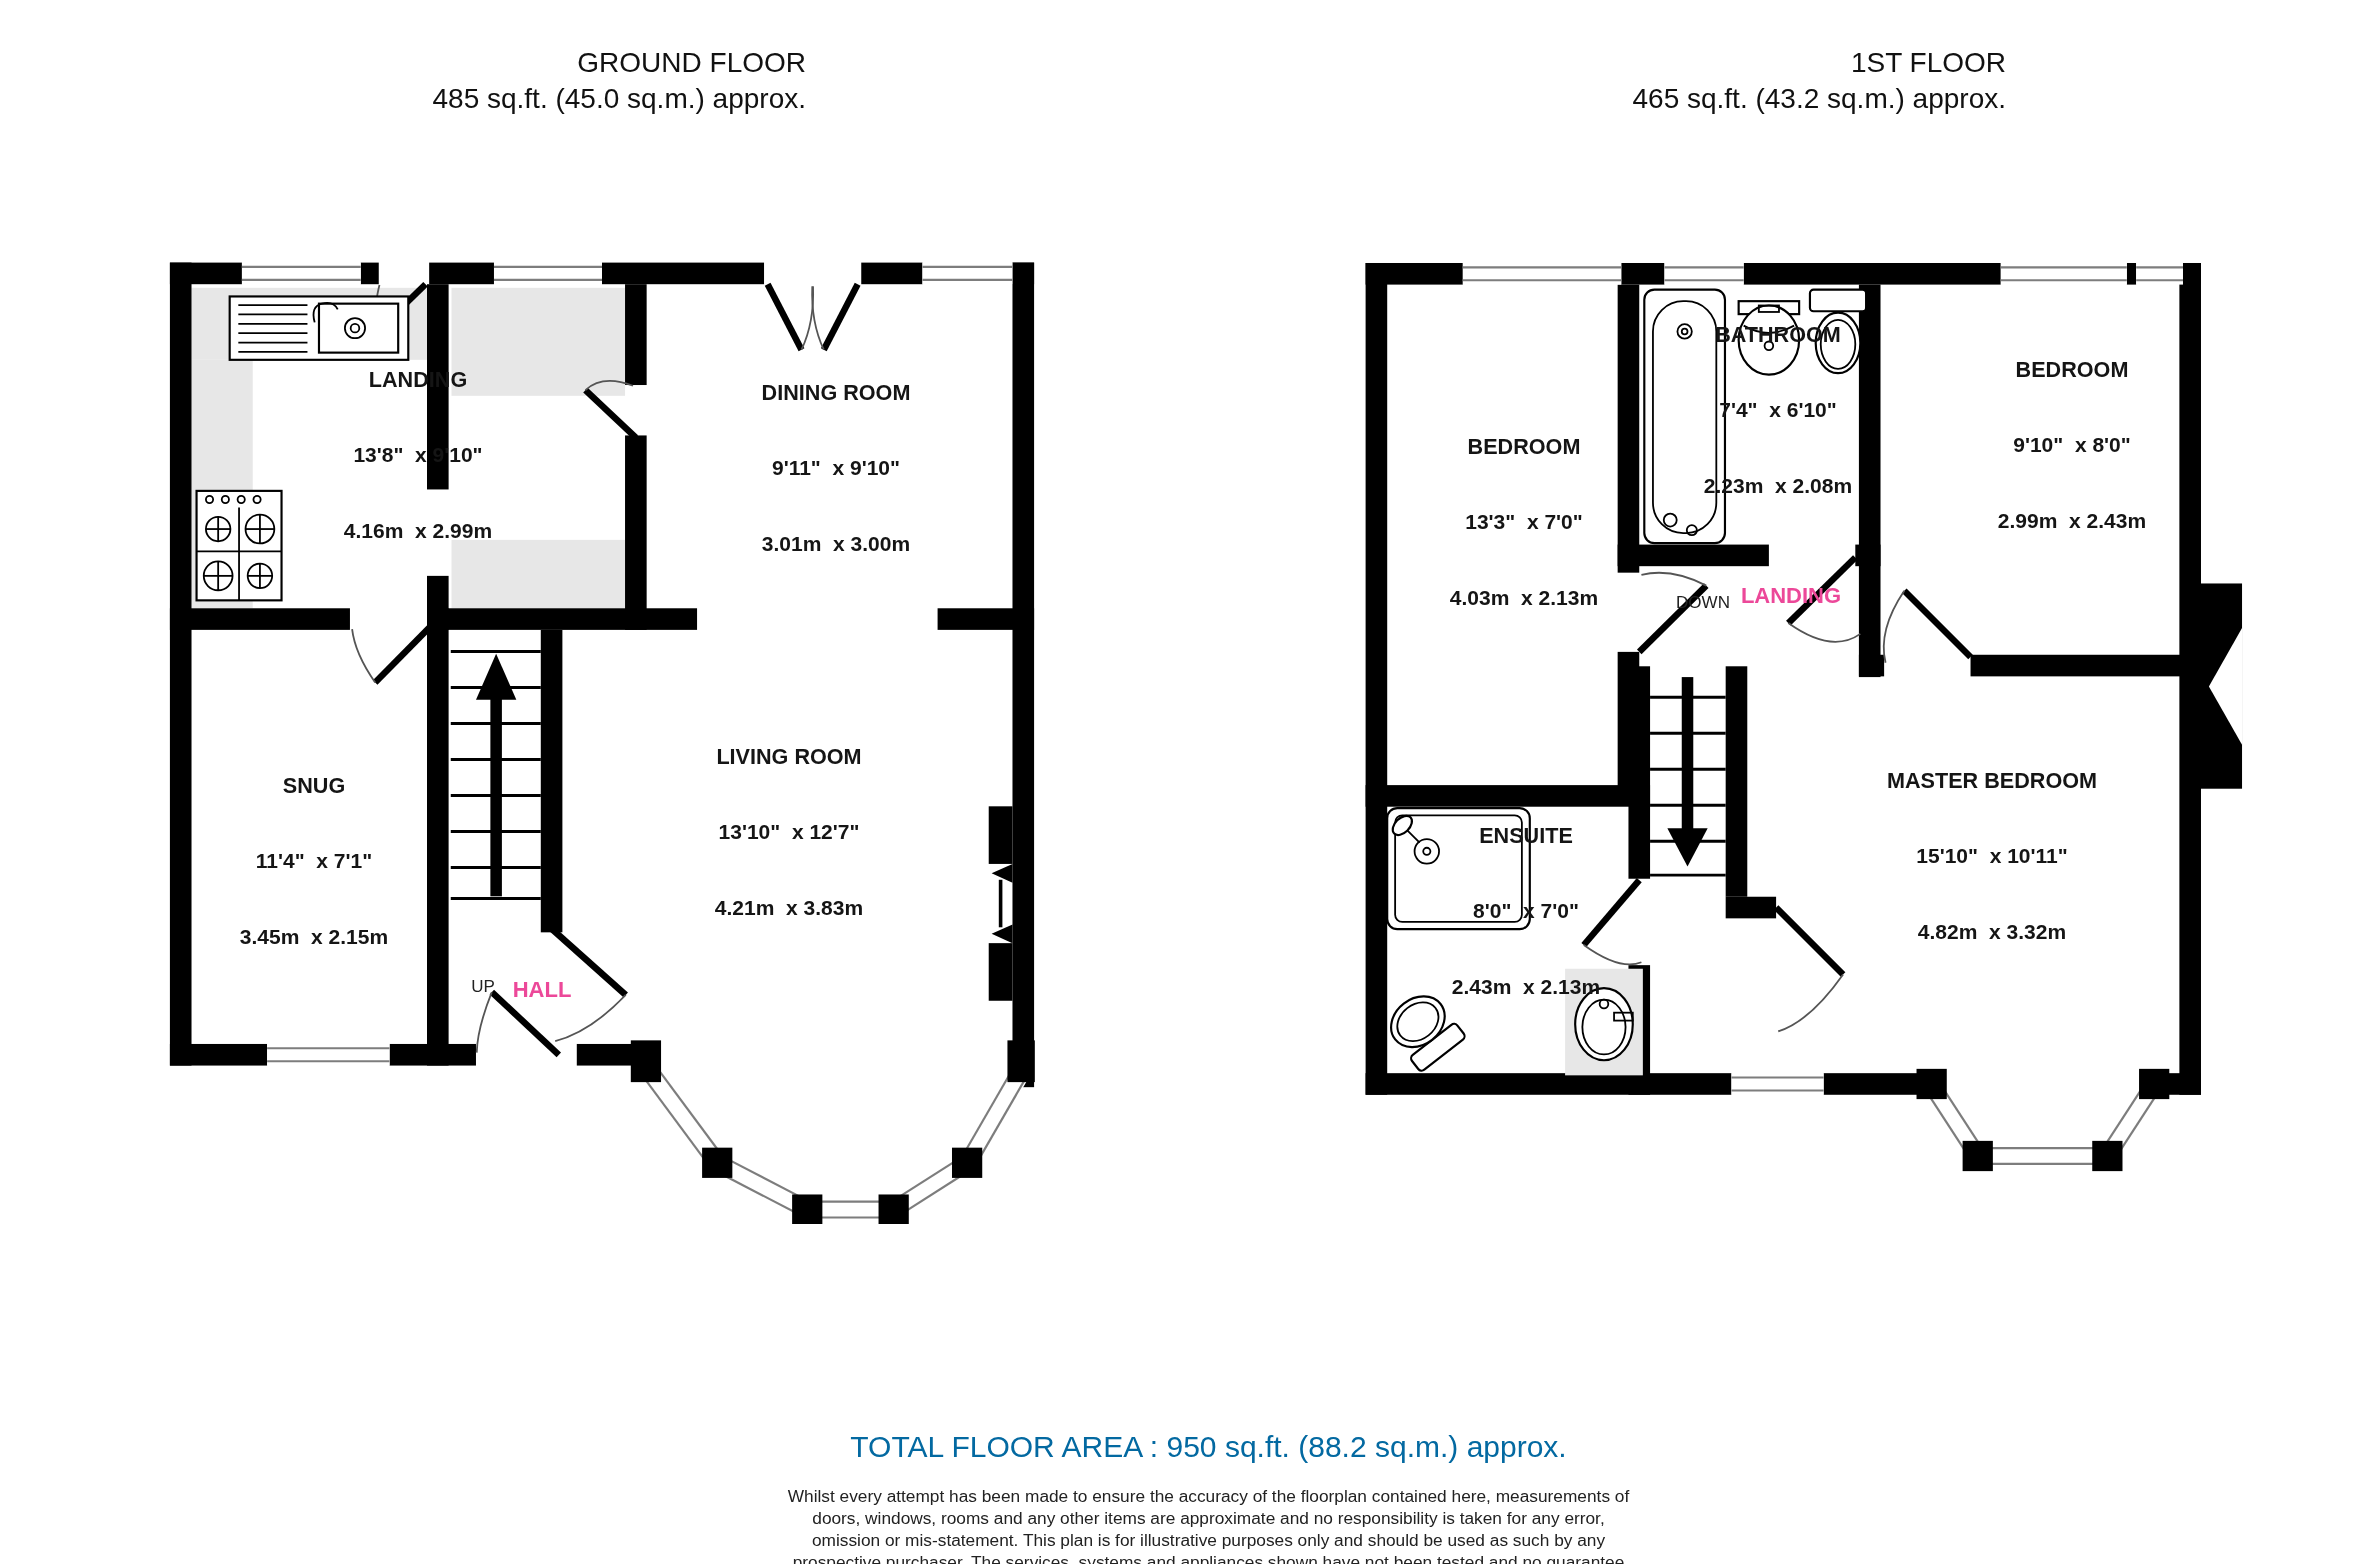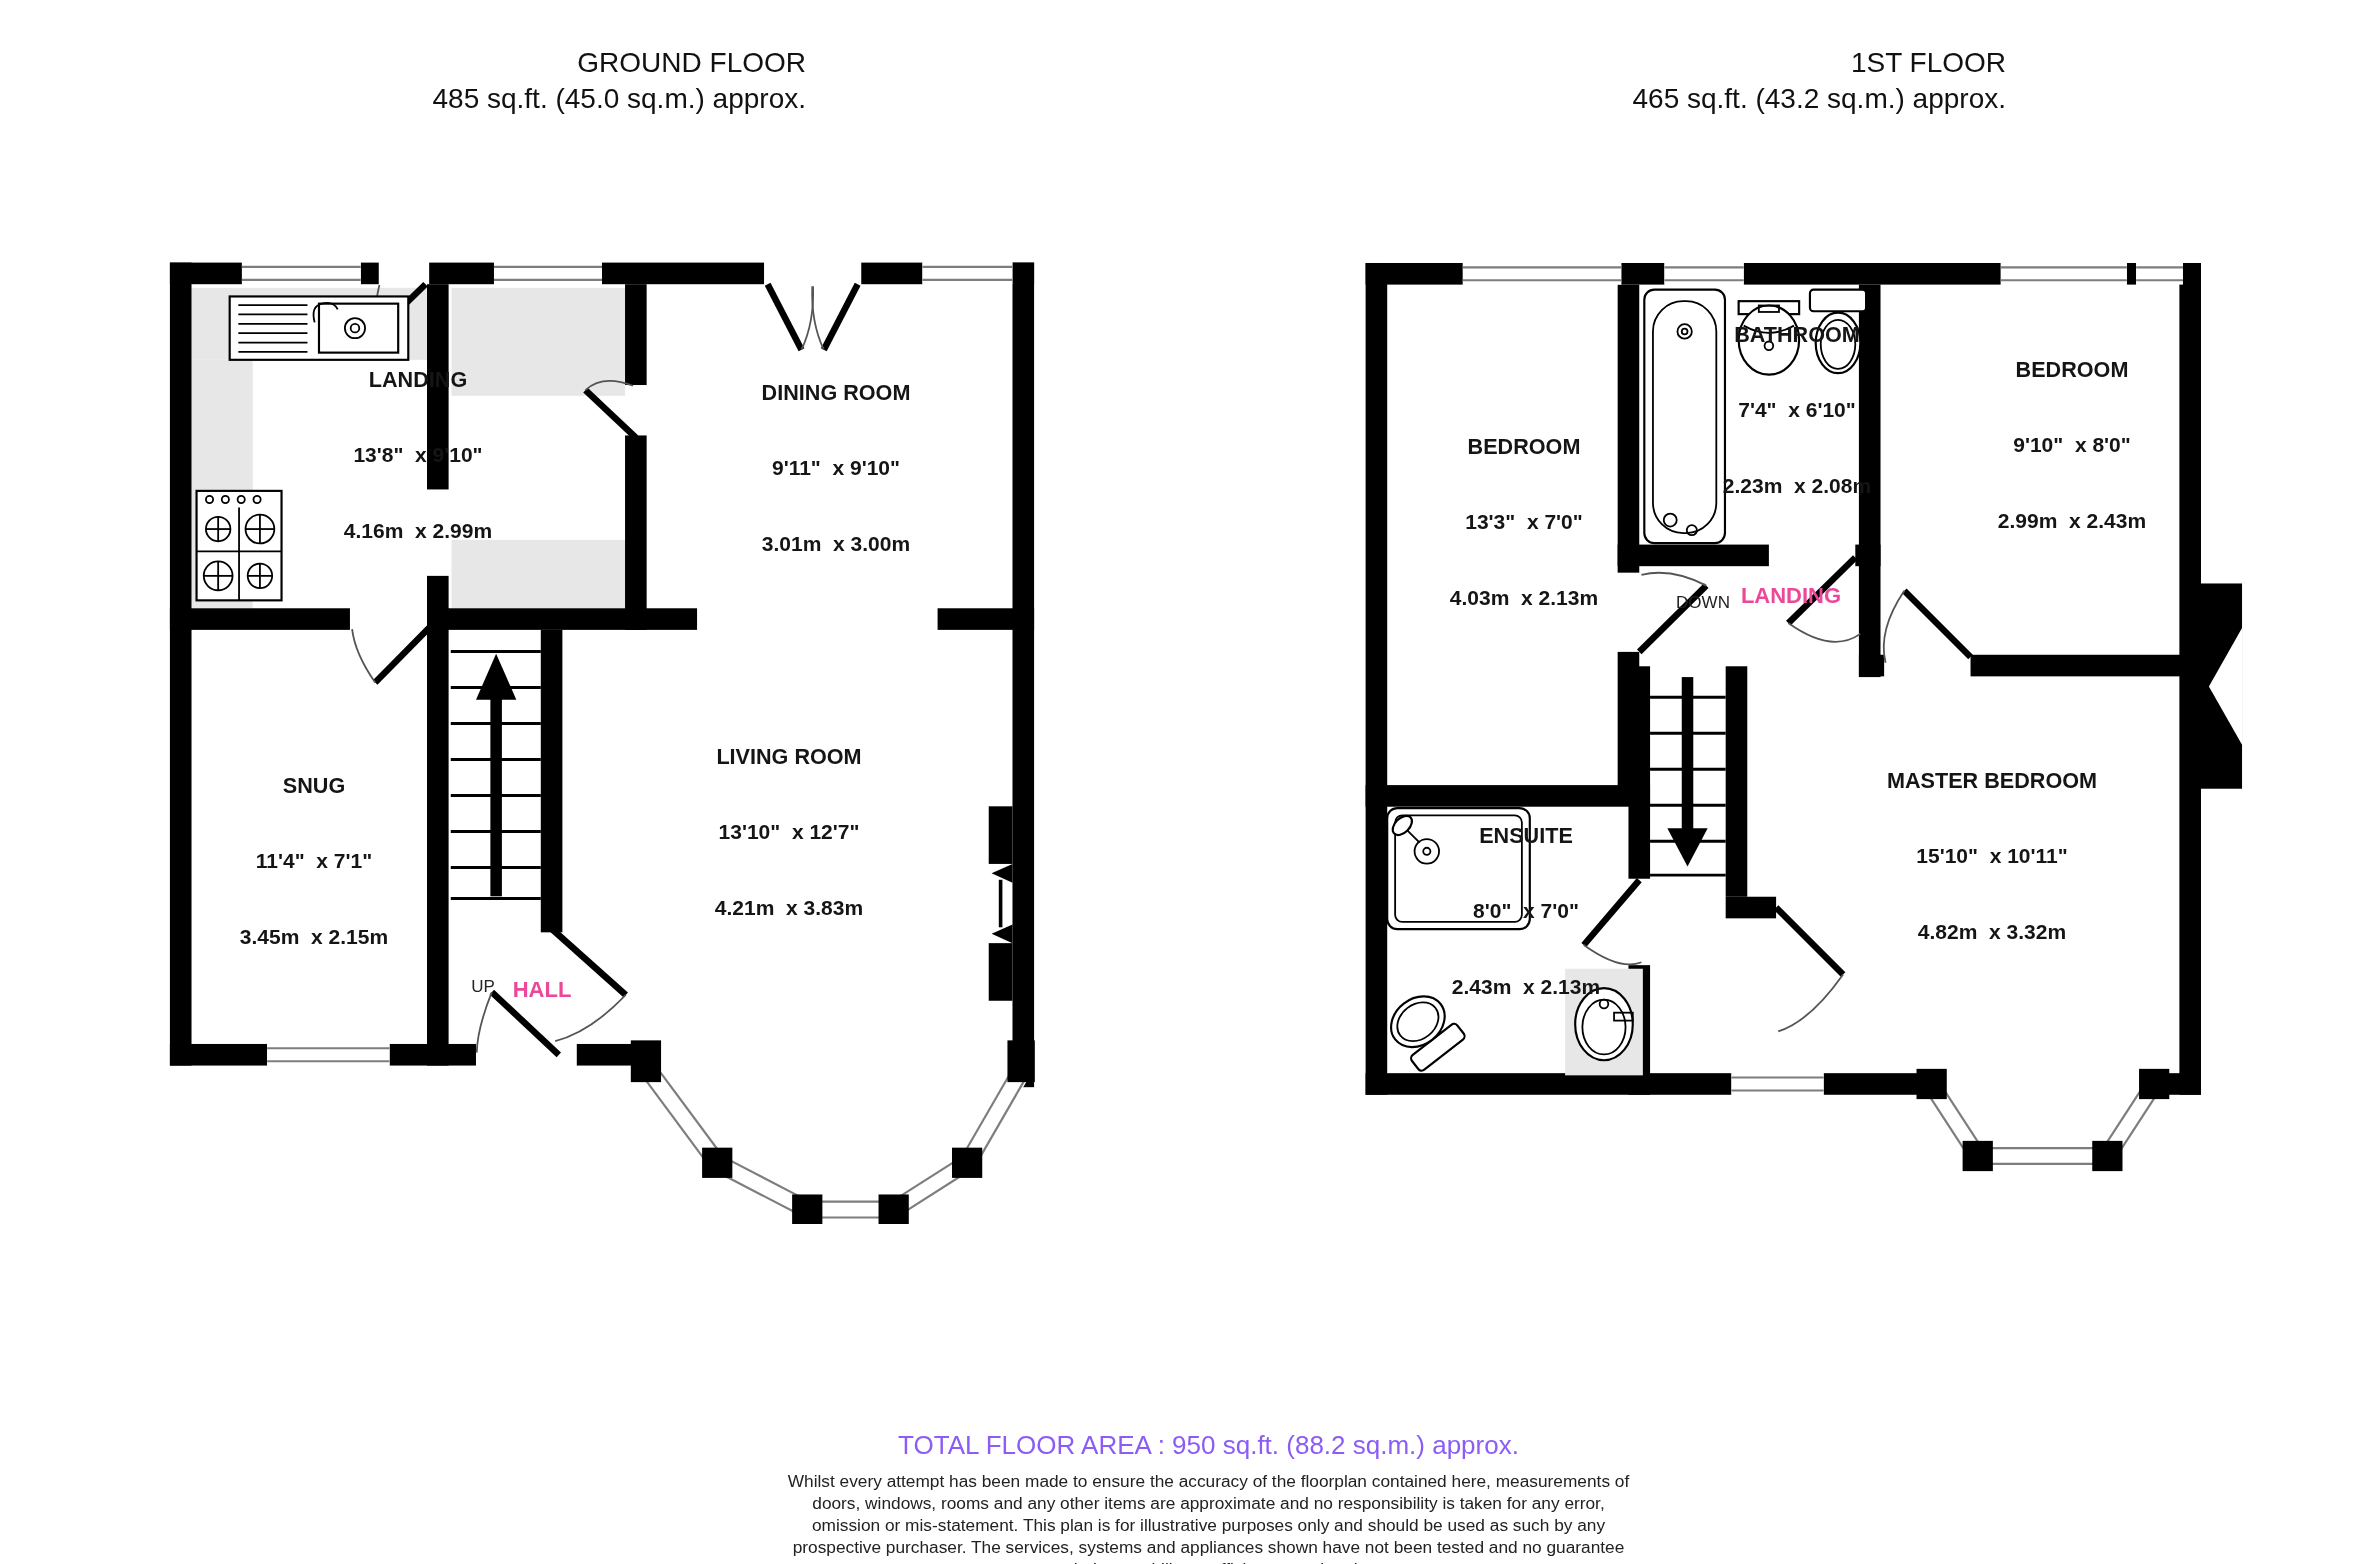--- a/index.html
+++ b/index.html
@@ -9,21 +9,21 @@
   .plan{position:absolute;}
   .plan svg{display:block;}
   .room-label{position:absolute;transform:translate(-50%,-50%);text-align:center;
               font-weight:bold;font-size:21.6px;line-height:1.18;white-space:pre;color:#151515;}
   .room-label .dims{font-size:21px;}
   .minor-label{position:absolute;transform:translate(-50%,-50%);font-size:17px;font-weight:normal;
                color:#222;white-space:pre;}
   .strong-label{position:absolute;transform:translate(-50%,-50%);font-size:22px;font-weight:bold;
                 color:#ec4899;white-space:pre;}
   .footer{position:absolute;left:704px;top:1430px;width:1009px;text-align:center;}
-  .footer .total{font-size:26px;margin:0 0 10px 0;color:#8b5cf6;}
+  .footer .total{font-size:30px;margin:0 0 22px 0;color:#0369a1;}
   .footer .disc{font-size:17.3px;line-height:1.27;width:843px;margin:0 auto;color:#222;}
   
   .wall{fill:#000;stroke:none;}
   .win{stroke:#7d7d7d;stroke-width:3;}
   .winband{stroke:#fff;stroke-width:30;}
   .fix{fill:#fff;stroke:#000;stroke-width:3;}
   .fixthin{fill:none;stroke:#000;stroke-width:2.5;}
   .leaf{stroke:#000;stroke-width:9;}
   .arc{fill:none;stroke:#555;stroke-width:2.5;}
   .tread{stroke:#000;stroke-width:4;}
@@ -393,21 +393,21 @@
         <circle class="fixthin" cx="336" cy="1034" r="6"></circle>
         <rect class="fixthin" x="350" y="1046" width="26" height="11"></rect>
       </g>
     </svg>
 
     <div class="room-label" style="left:162px;top:263px;">
       <div>BEDROOM</div>
       <div class="dims">13'3"  x 7'0"</div>
       <div class="dims">4.03m  x 2.13m</div>
     </div>
-    <div class="room-label" style="left:416px;top:151px;margin-left:19px;">
+    <div class="room-label" style="left:416px;top:151px;">
       <div>BATHROOM</div>
       <div class="dims">7'4"  x 6'10"</div>
       <div class="dims">2.23m  x 2.08m</div>
     </div>
     <div class="room-label" style="left:710px;top:186px;">
       <div>BEDROOM</div>
       <div class="dims">9'10"  x 8'0"</div>
       <div class="dims">2.99m  x 2.43m</div>
     </div>
     <div class="room-label" style="left:630px;top:597px;">

